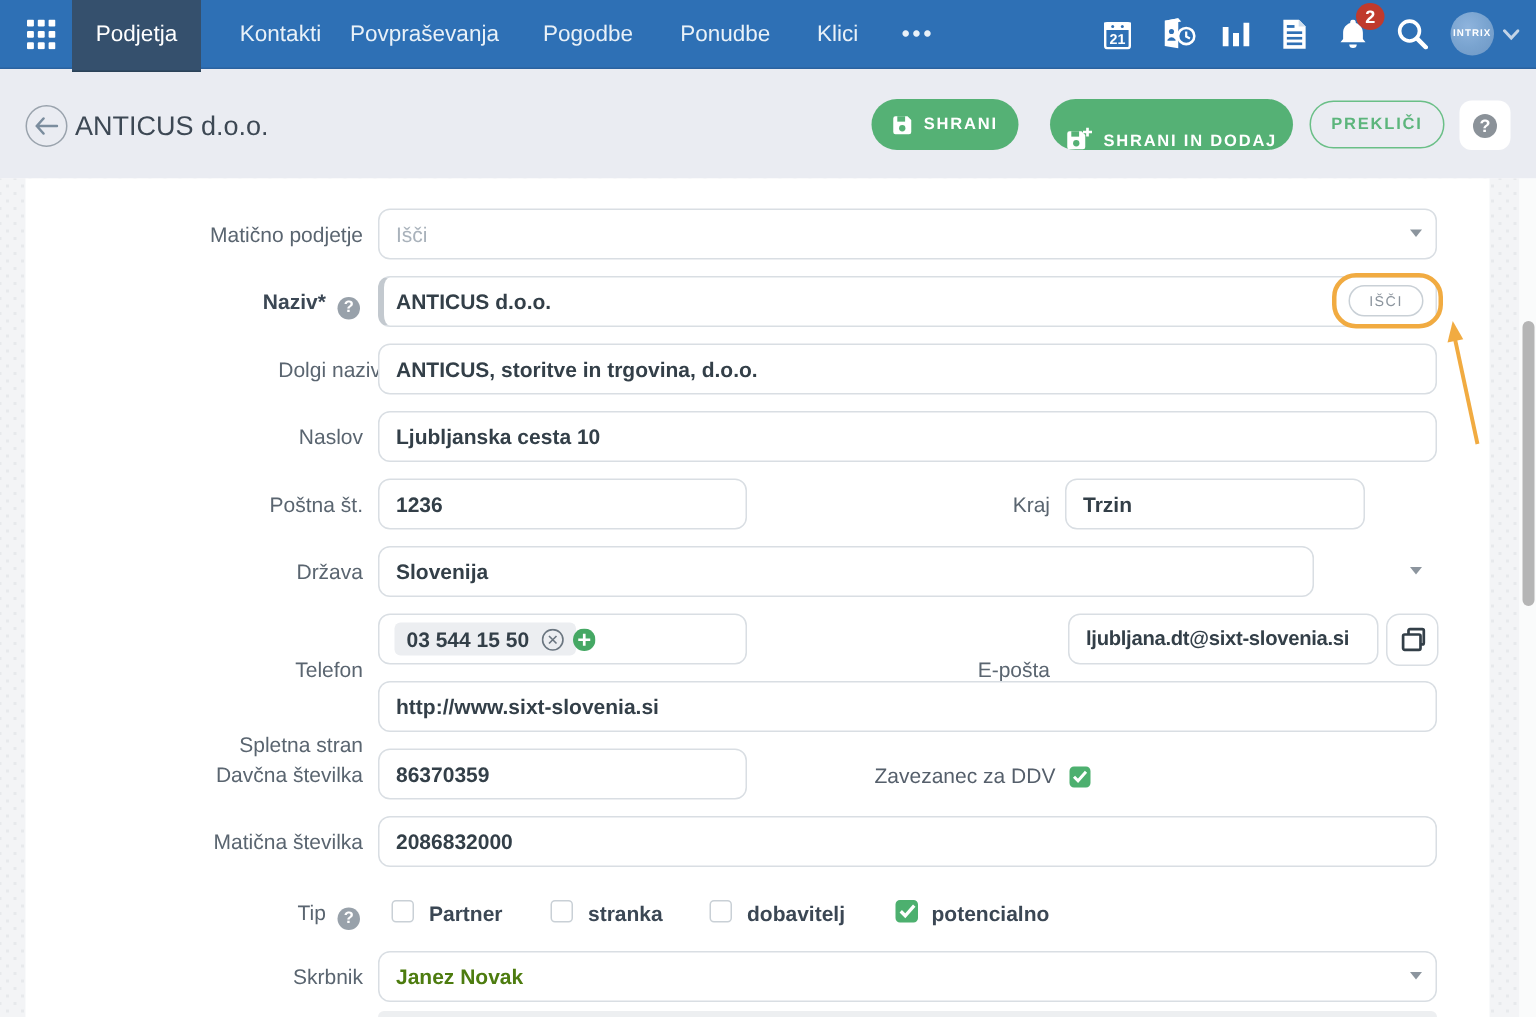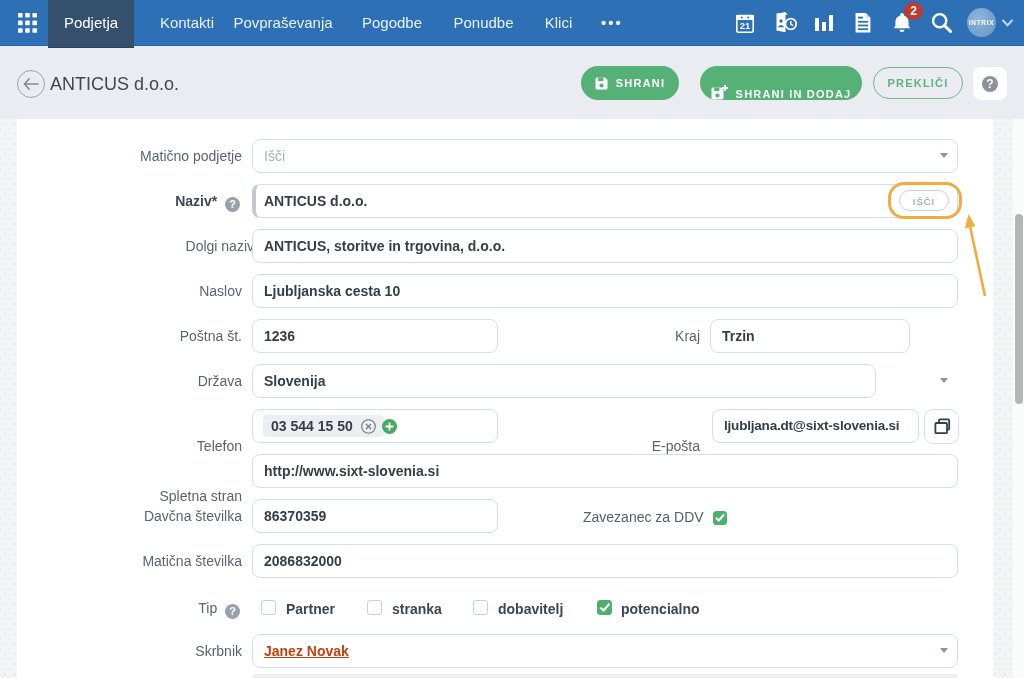--- a/index.html
+++ b/index.html
@@ -210,19 +210,19 @@
 <div class="cblabel" style="left:392px; top:601px;">stranka</div>
 <div class="cbx" style="left:473px; top:600px;"></div>
 <div class="cblabel" style="left:498px; top:601px;">dobavitelj</div>
 <div class="cbx on" style="left:597px; top:600px;"></div>
 <svg class="abs" style="left:599px; top:602px;" width="12" height="11" viewBox="0 0 12 11">
     <path d="M1.5 5.5 L4.5 8.5 L10.5 1.8" fill="none" stroke="#fff" stroke-width="2.2"></path>
   </svg>
 <div class="cblabel" style="left:621px; top:601px;">potencialno</div>
 
 <div class="label" style="left:12px; top:643px;">Skrbnik</div>
-<div class="input" style="left:252px; top:634px; width:706px;"><span style="color:#c2410c; text-decoration:underline;">Janez Novak</span></div>
+<div class="input" style="left:252px; top:634px; width:706px;"><span style="color:#4d7c0f; ">Janez Novak</span></div>
 <div class="caret" style="left:940px; top:648px;"></div>
 
 <div class="abs" style="left:252px; top:674px; width:706px; height:4px; background:#edeff1; border-radius:8px 8px 0 0;"></div>
 
 <div class="sbtrack"></div>
 <div class="sbthumb"></div>
 
 </body></html>

